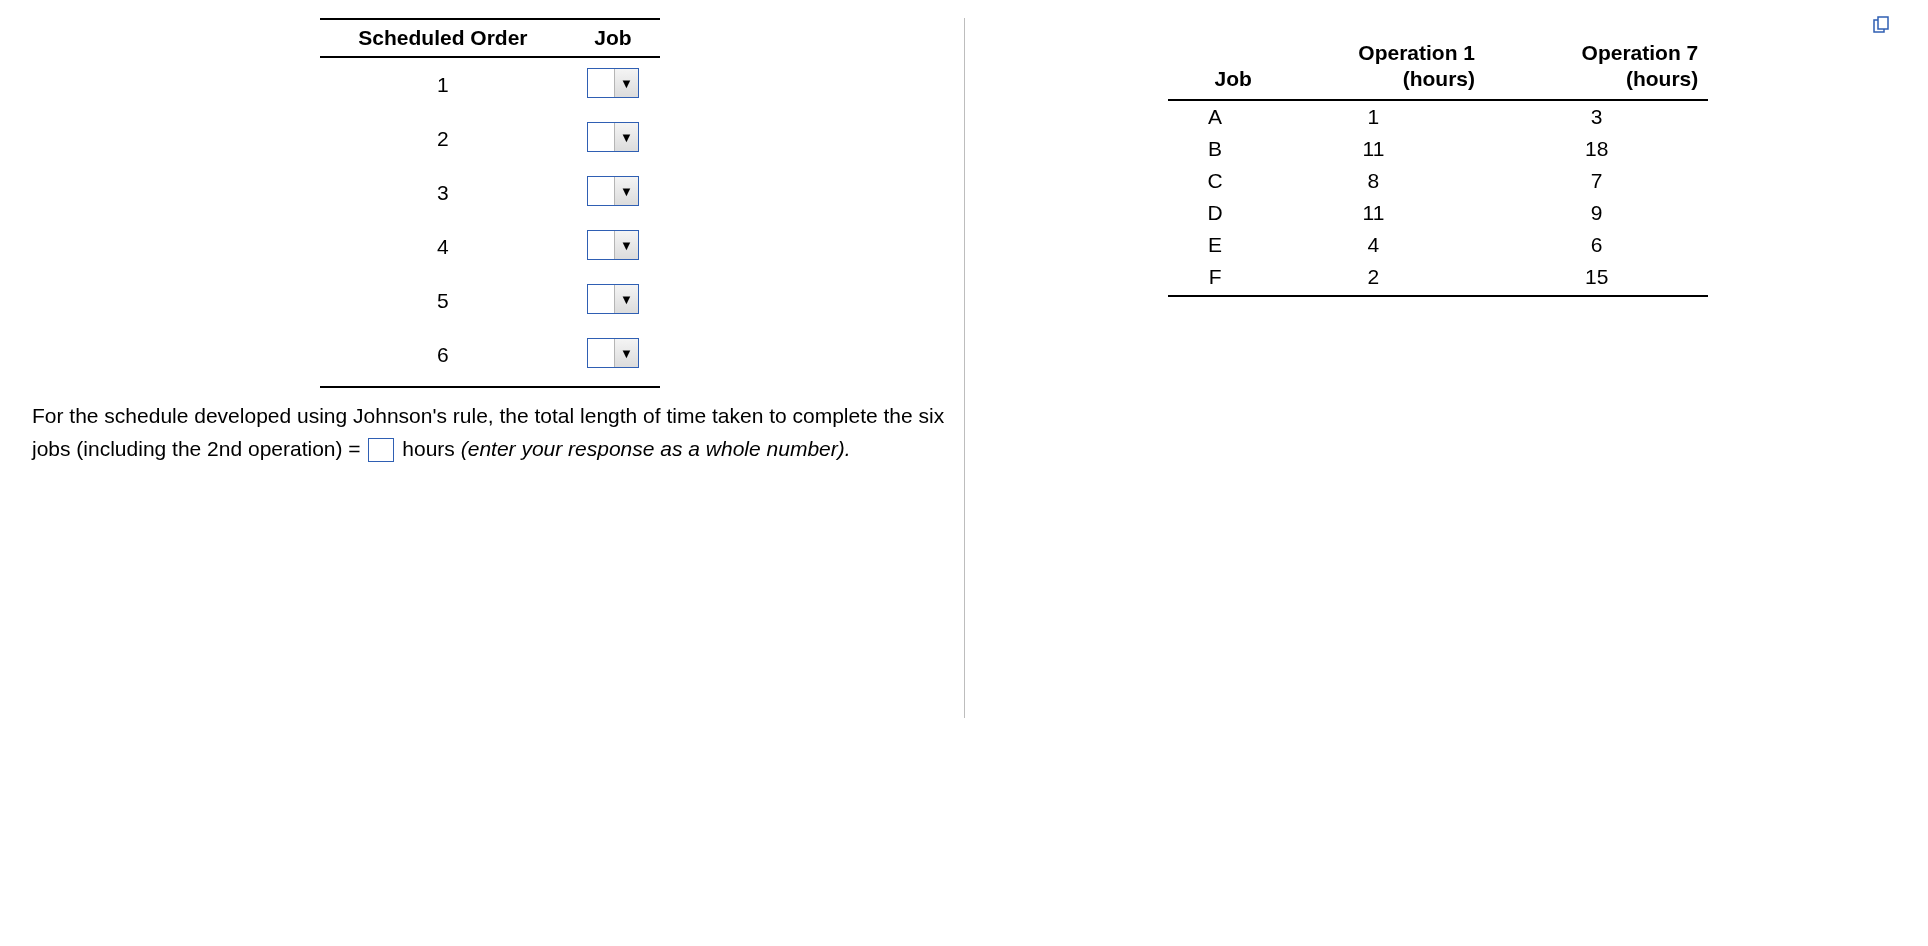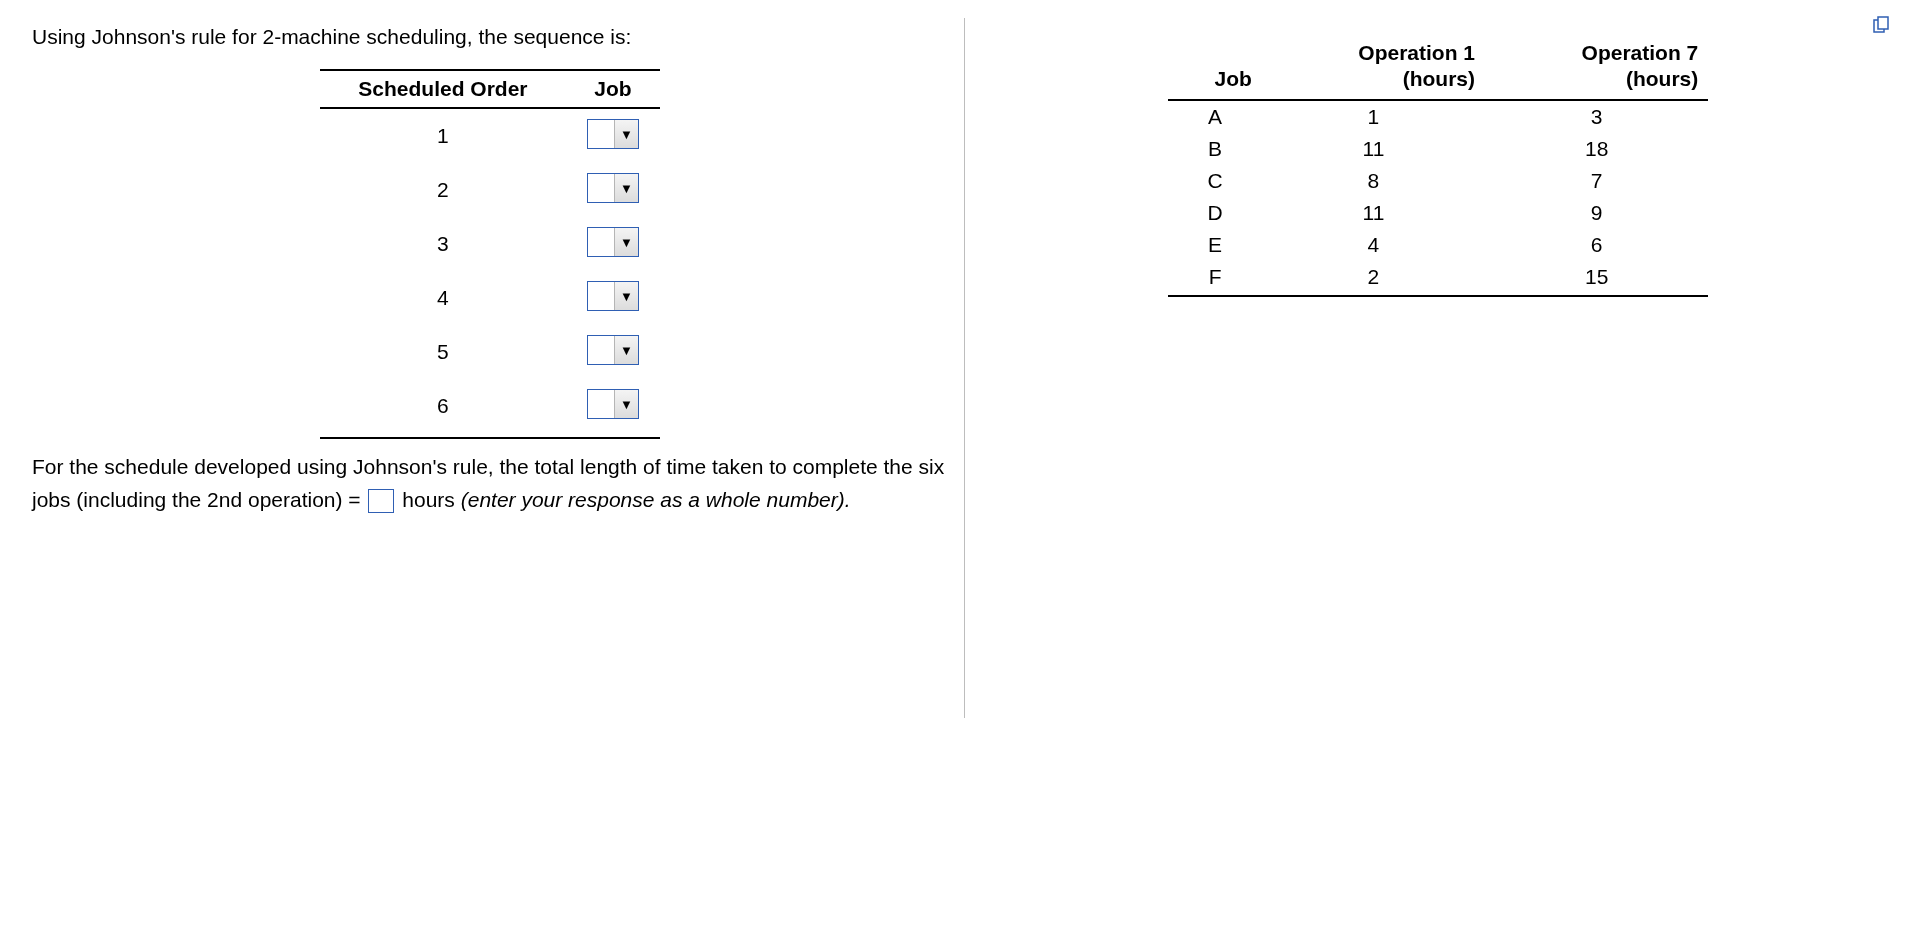--- a/index.html
+++ b/index.html
@@ -115,21 +115,20 @@
     height: 18px;
   }
   .copy-ic svg { display:block; }
 </style>
 </head>
 <body>
 
 <div class="page">
 
   <div class="col">
-    <div class="intro">Using Johnson's rule for 2-machine scheduling, the sequence is:</div>
 
     <div class="sched-wrap">
       <table class="sched">
         <thead>
           <tr>
             <th>Scheduled Order</th>
             <th>Job</th>
           </tr>
         </thead>
         <tbody>

